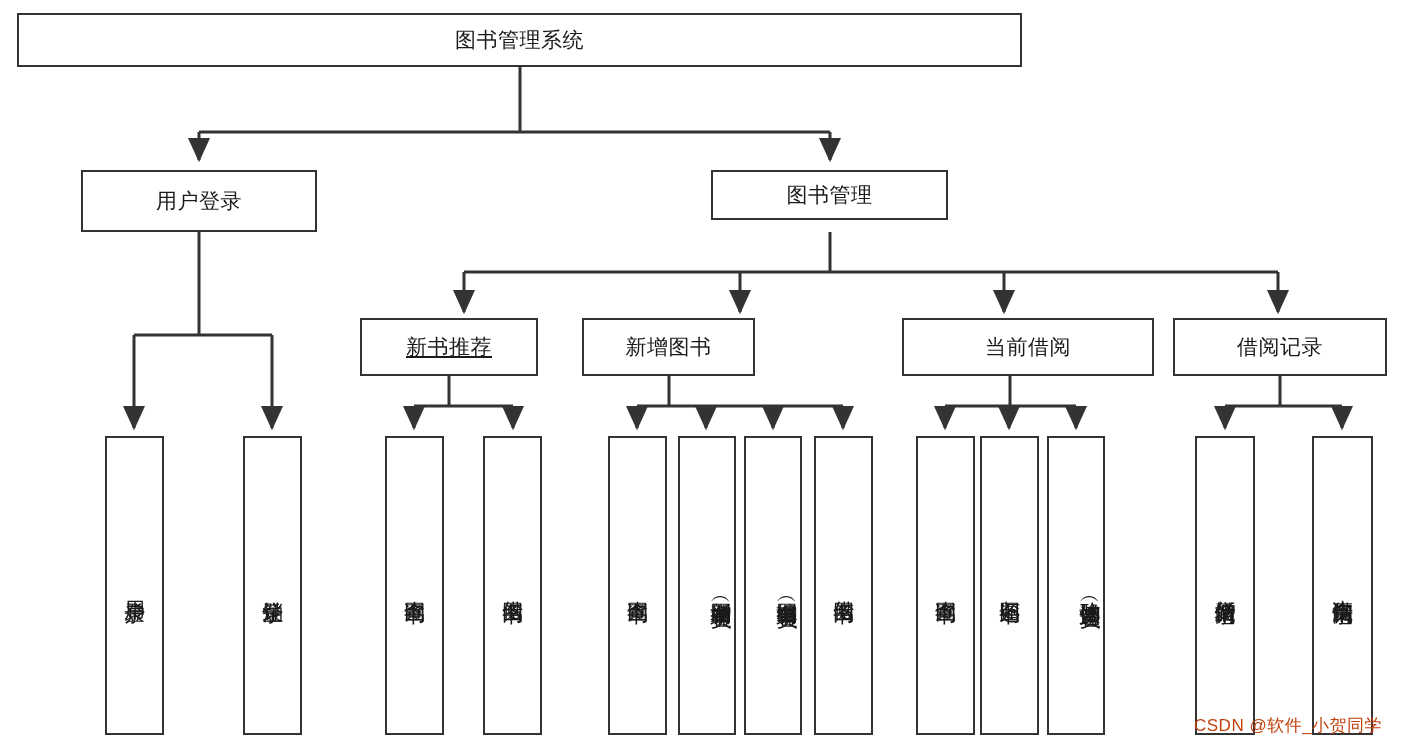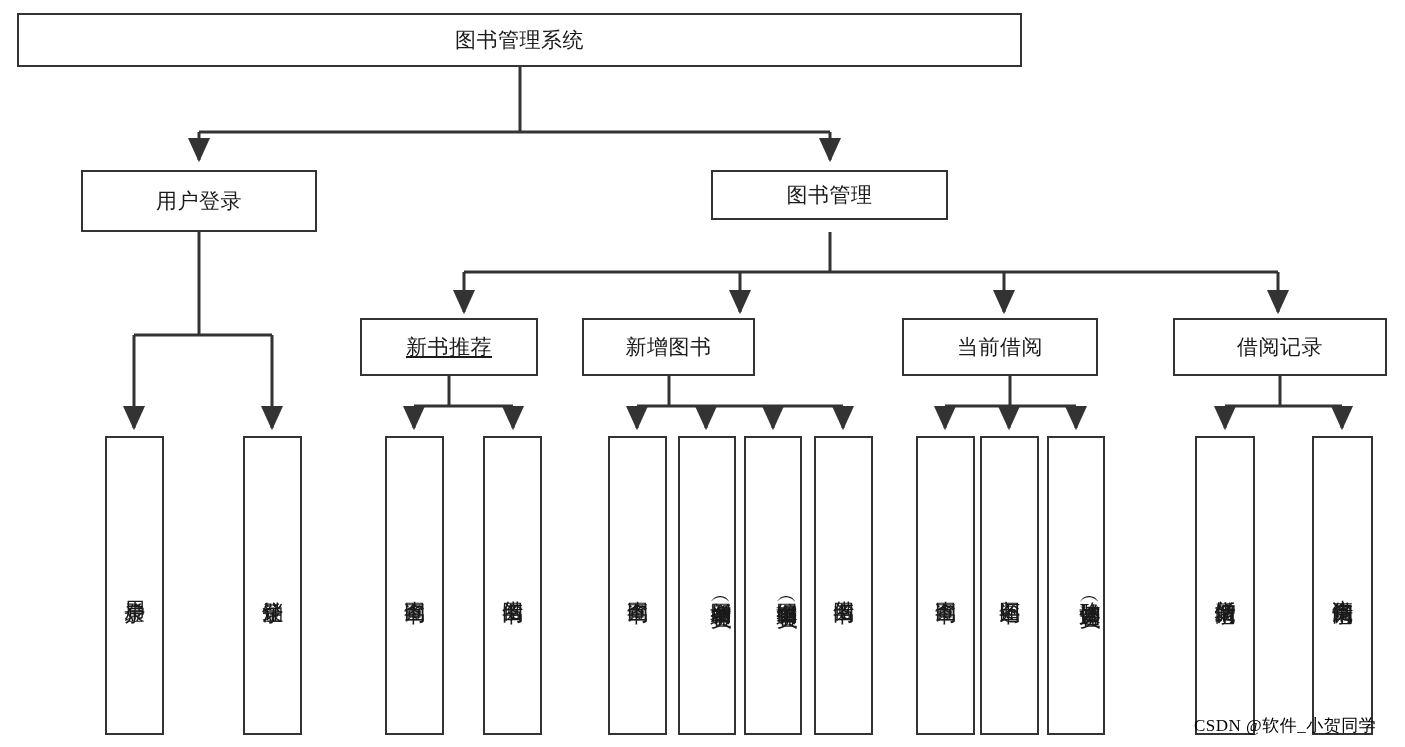--- a/index.html
+++ b/index.html
@@ -49,25 +49,24 @@
     line-height: 1.25;
     white-space: nowrap;
   }
   .node-v.v-top {
     align-items: flex-start;
     padding-top: 8px;
   }
   .watermark {
     position: absolute;
     font-size: 17px;
-    color: #000000;
+    color: #c2410c;
     letter-spacing: 0.5px;
     white-space: nowrap;
     z-index: 3;
-    font-family: Liberation Serif, serif;
   }
 </style>
 </head>
 <body>
 
 <div id="canvas">
 
   <svg id="edges" viewBox="0 0 1405 747" xmlns="http://www.w3.org/2000/svg">
     <defs>
       <marker id="arrow" viewBox="0 0 12 12" refX="10" refY="6" markerWidth="9" markerHeight="9" orient="auto-start-reverse">
@@ -128,21 +127,21 @@
   <div class="node node-h" style="left:711px; top:170px; width:237px; height:50px;">
     <span>图书管理</span>
   </div>
 
   <div class="node node-h" style="left:360px; top:318px; width:178px; height:58px;text-decoration:underline;">
     <span>新书推荐</span>
   </div>
   <div class="node node-h" style="left:582px; top:318px; width:173px; height:58px;">
     <span>新增图书</span>
   </div>
-  <div class="node node-h" style="left:902px; top:318px; width:196px; height:58px;">
+  <div class="node node-h" style="left:902px; top:318px; width:252px; height:58px;">
     <span>当前借阅</span>
   </div>
   <div class="node node-h" style="left:1173px; top:318px; width:214px; height:58px;">
     <span>借阅记录</span>
   </div>
 
   <div class="node node-v" style="left:105px; top:436px; width:59px; height:299px;">
     <span>用户登录</span>
   </div>
   <div class="node node-v" style="left:243px; top:436px; width:59px; height:299px;">

